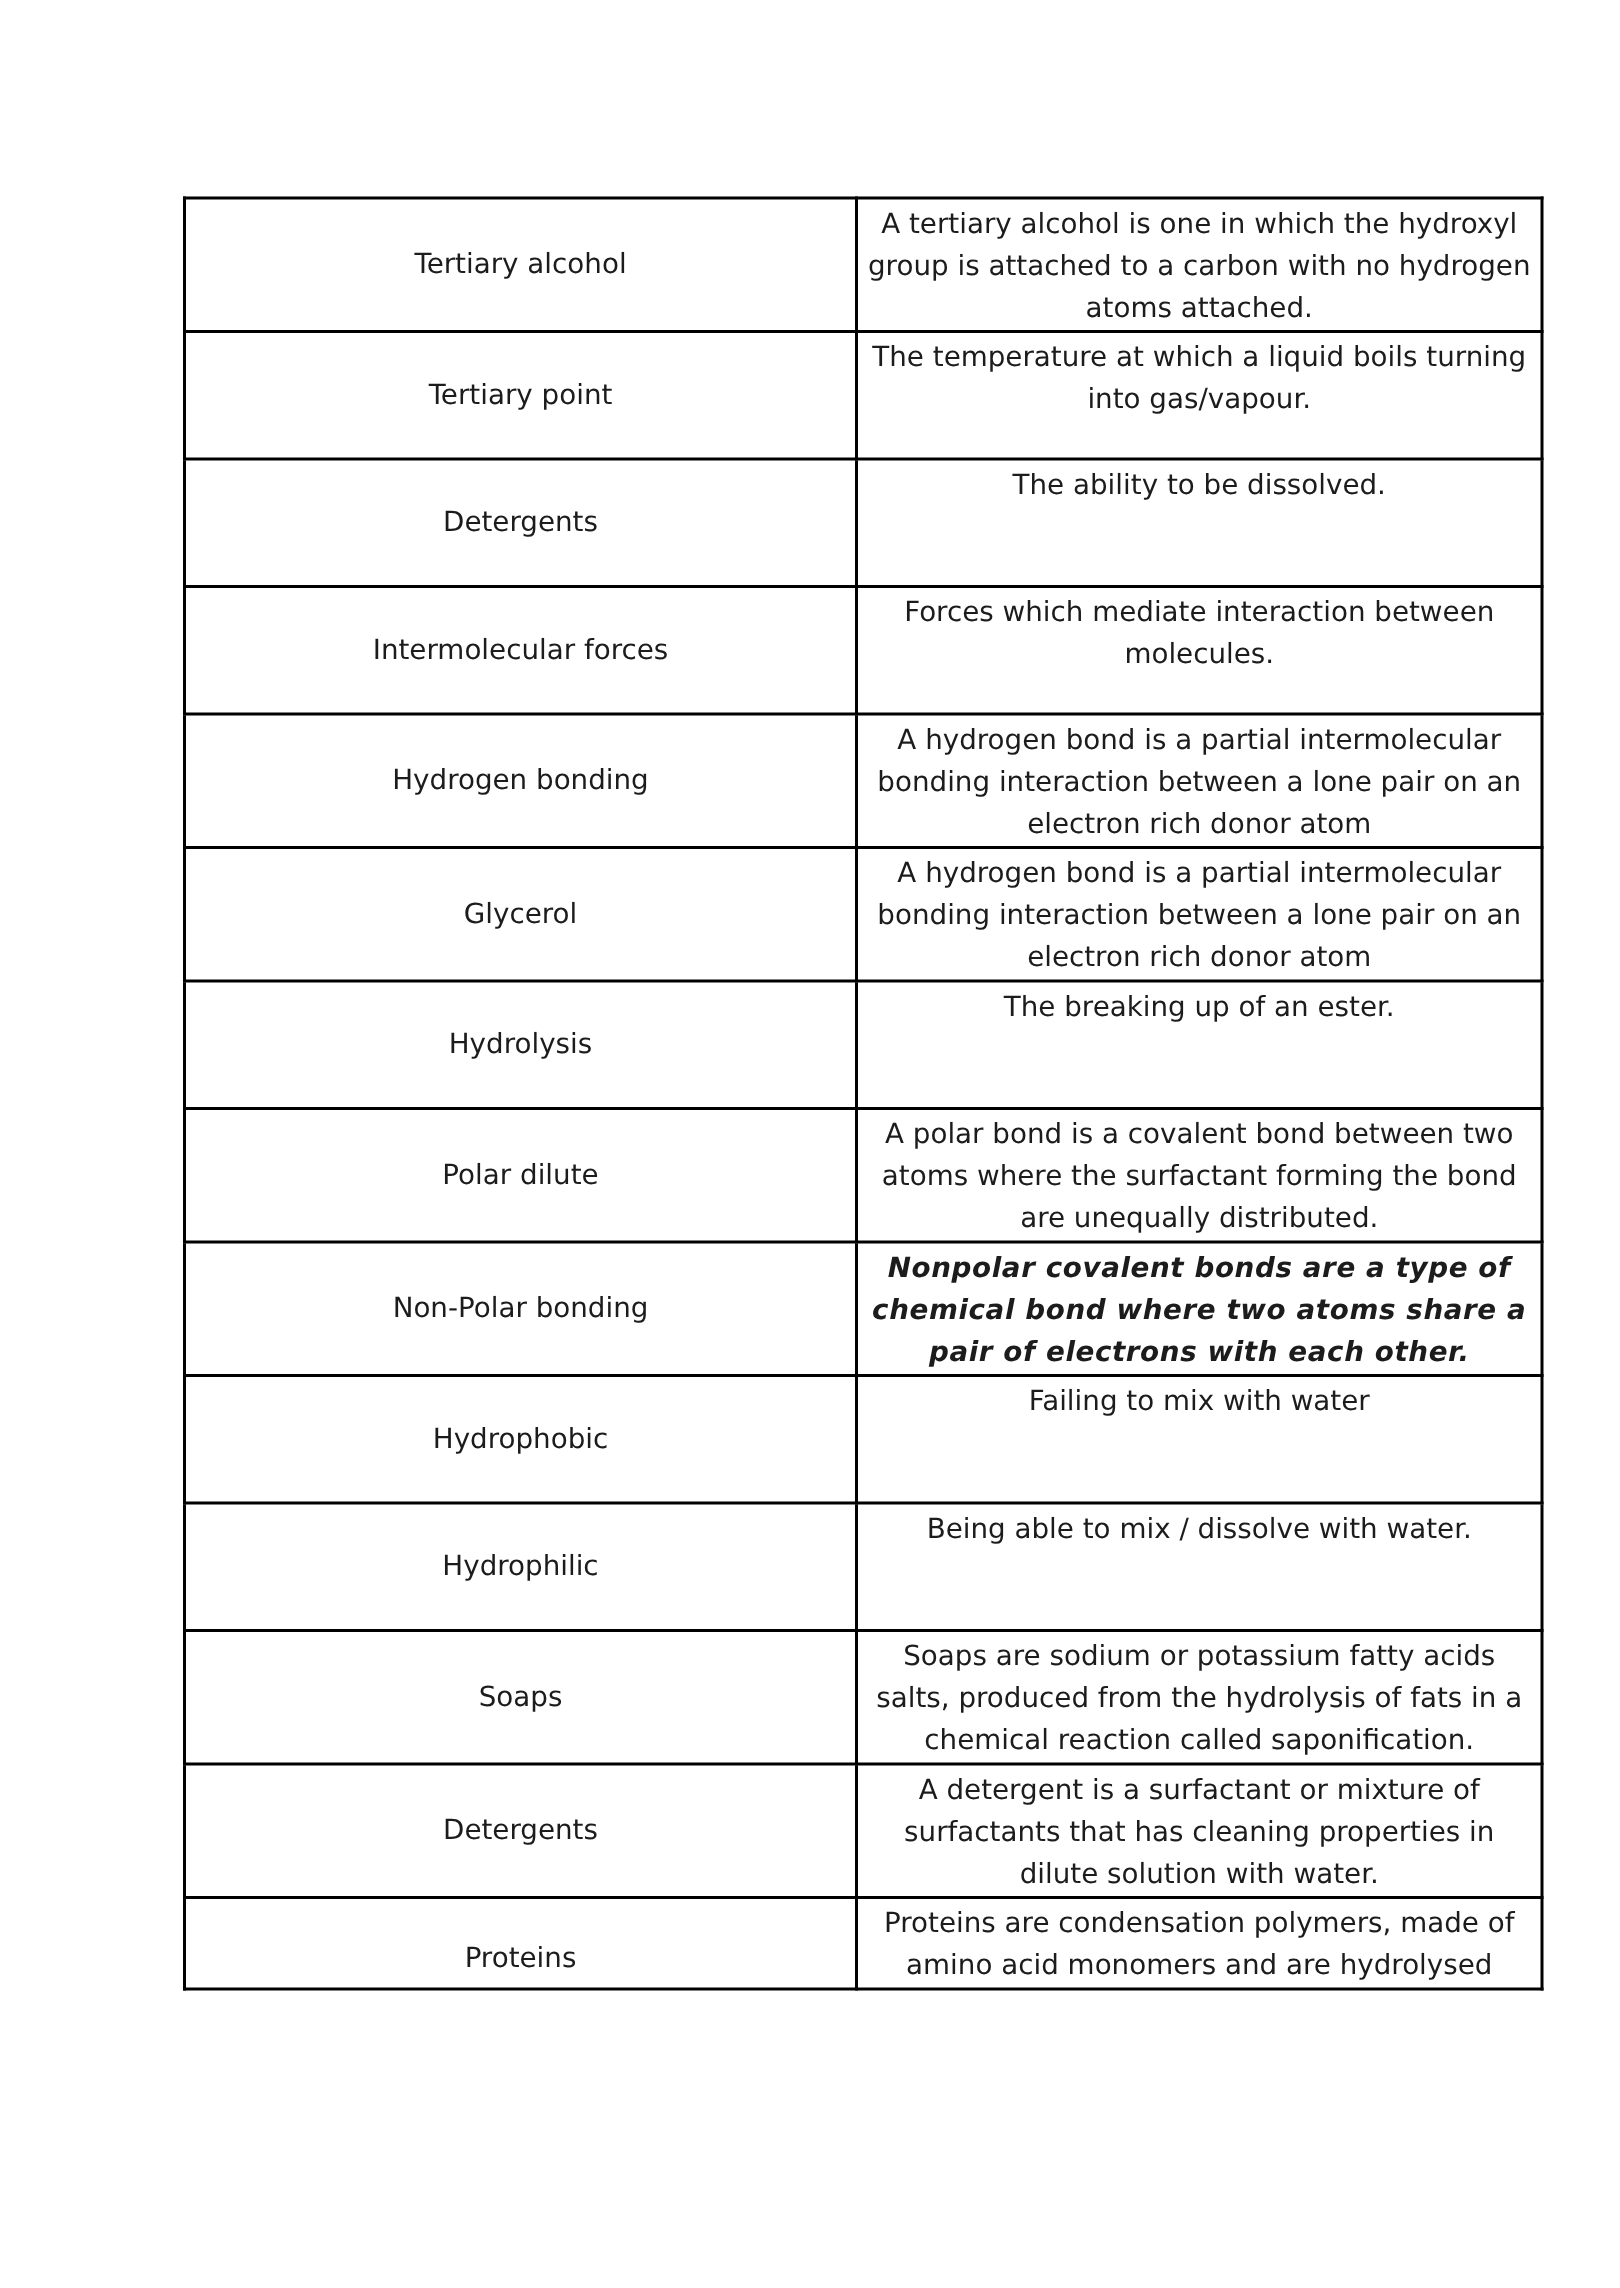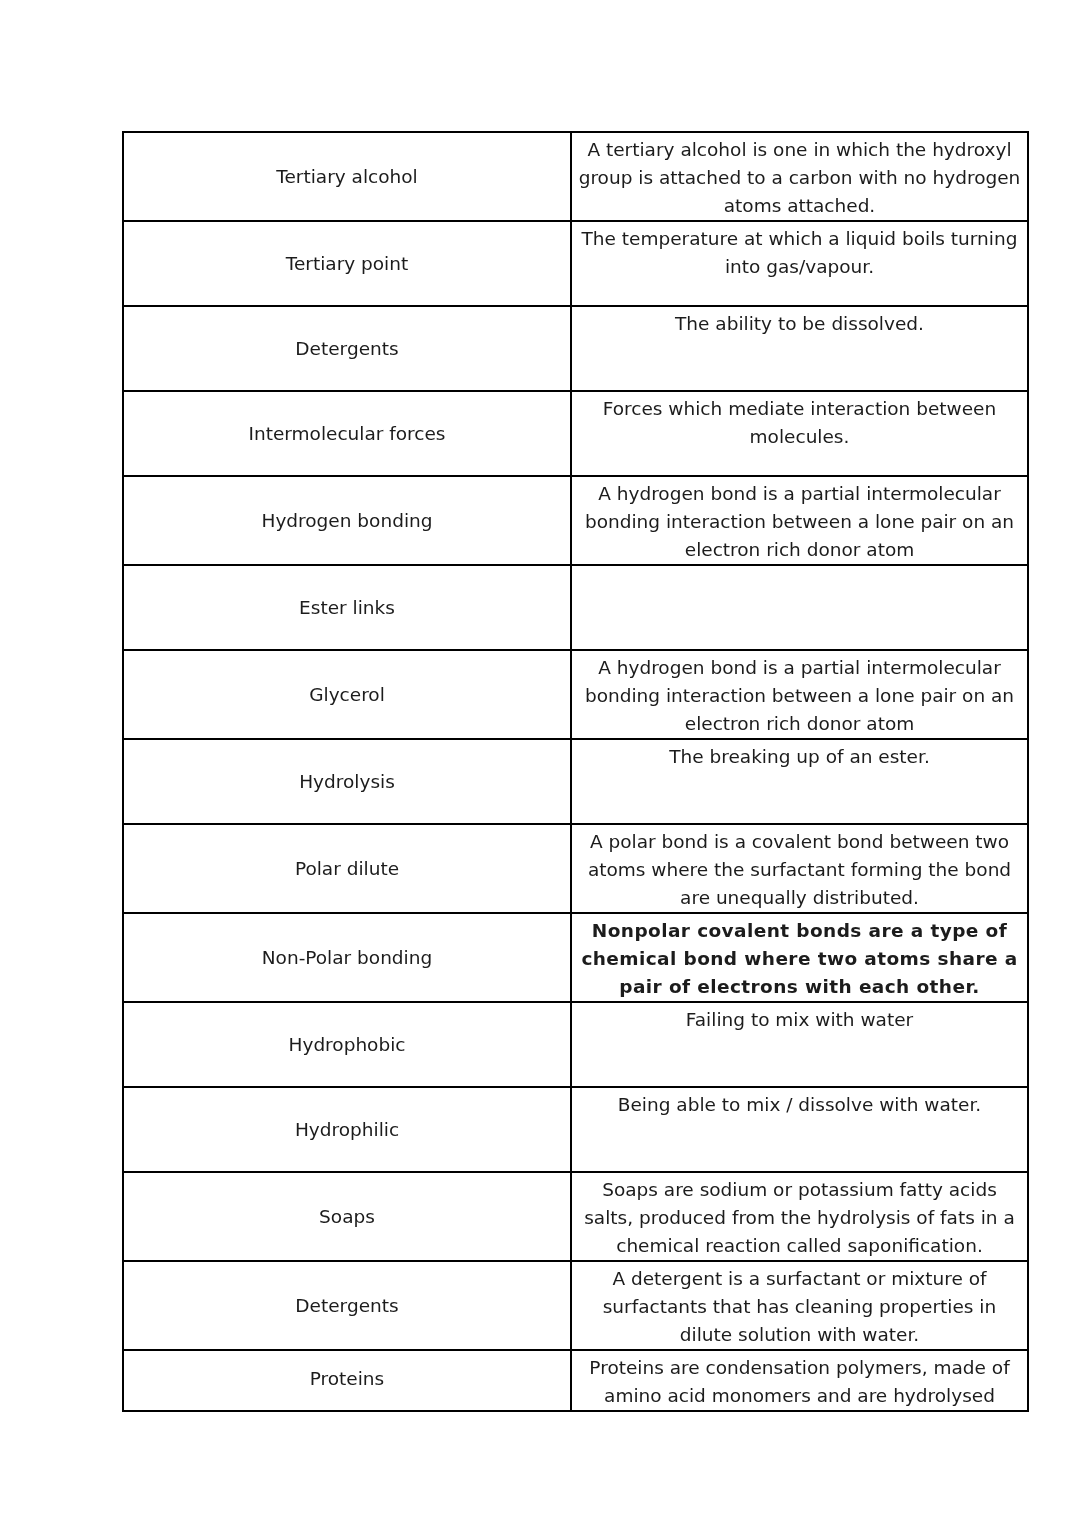--- a/index.html
+++ b/index.html
@@ -38,25 +38,26 @@
   td.def {
     width: 457px;
     text-align: center;
     vertical-align: top;
     line-height: 28px;
     padding: 3px 6px 0 6px;
   }
   td.def.bold {
     font-weight: bold;
     letter-spacing: 0.4px;
+    font-style: italic;
   }
   tr.row       { height: 85px; }
   tr.row-first { height: 82px; }
   tr.row-last  { height: 53px; }
-  tr.row-last td.term { vertical-align: bottom; padding-bottom: 18px; }
+  tr.row-last td.term { vertical-align: bottom; padding-bottom: 6px; }
 </style>
 </head>
 <body>
 
 <div class="page">
   <table class="glossary">
     <tbody>
       <tr class="row row-first">
         <td class="term">Tertiary alcohol</td>
         <td class="def">A tertiary alcohol is one in which the hydroxyl group is attached to a carbon with no hydrogen atoms attached.</td>
@@ -69,24 +70,20 @@
         <td class="term">Detergents</td>
         <td class="def">The ability to be dissolved.</td>
       </tr>
       <tr class="row">
         <td class="term">Intermolecular forces</td>
         <td class="def">Forces which mediate interaction between molecules.</td>
       </tr>
       <tr class="row">
         <td class="term">Hydrogen bonding</td>
         <td class="def">A hydrogen bond is a partial intermolecular bonding interaction between a lone pair on an electron rich donor atom</td>
-      </tr>
-      <tr class="row">
-        <td class="term">Ester links</td>
-        <td class="def"></td>
       </tr>
       <tr class="row">
         <td class="term">Glycerol</td>
         <td class="def">A hydrogen bond is a partial intermolecular bonding interaction between a lone pair on an electron rich donor atom</td>
       </tr>
       <tr class="row">
         <td class="term">Hydrolysis</td>
         <td class="def">The breaking up of an ester.</td>
       </tr>
       <tr class="row">

